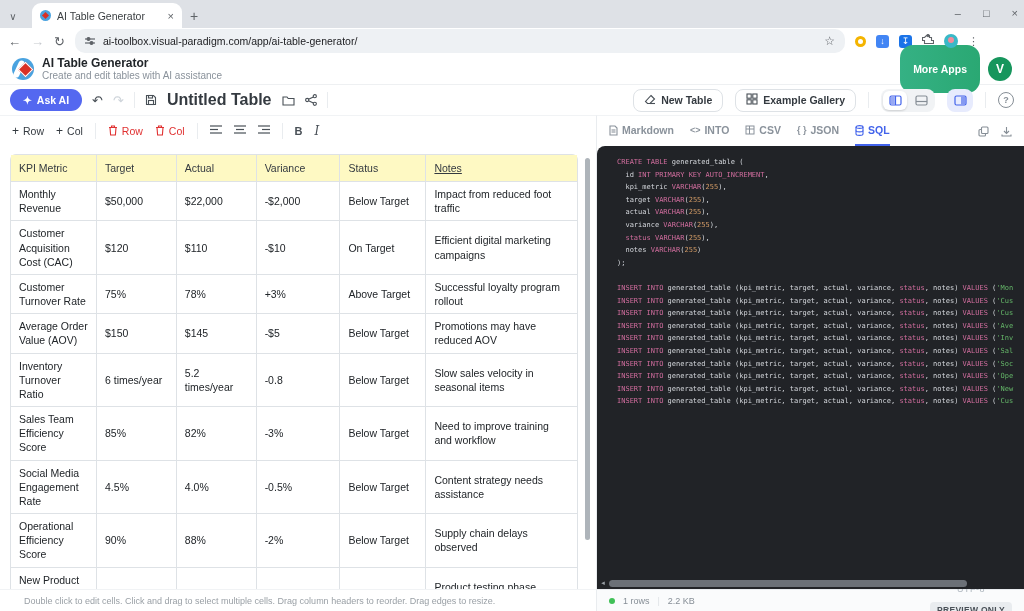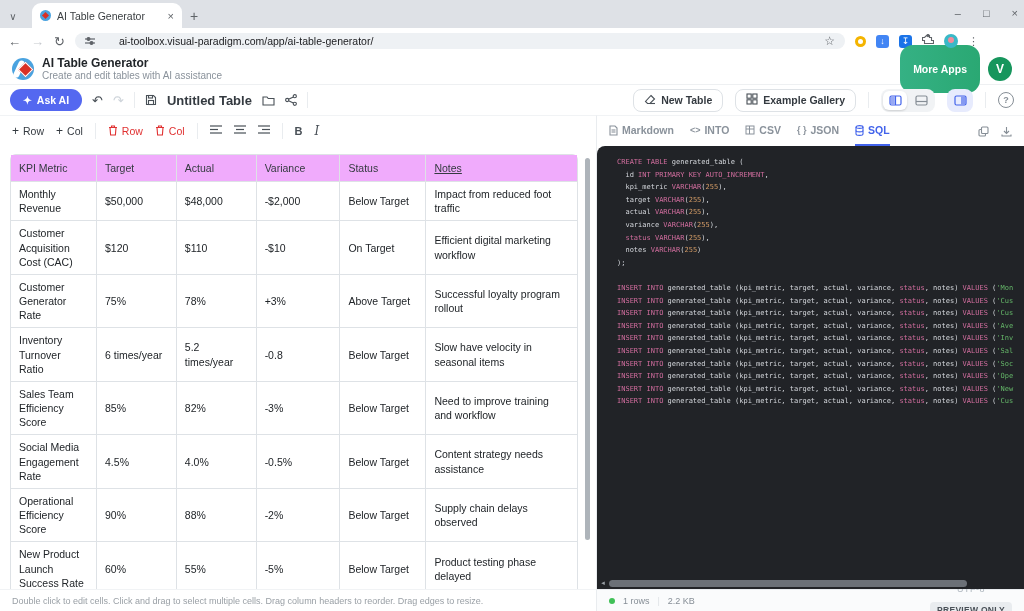--- a/index.html
+++ b/index.html
@@ -14,21 +14,21 @@
   .tab-favicon::after { content:""; position:absolute; left:3px; top:3px; width:5px; height:5px; background:#d93025; transform:rotate(45deg); }
   .tab-title { font-size:10.5px; color:#3c4043; white-space:nowrap; overflow:hidden; flex:1; }
   .tab-close { font-size:11px; color:#5f6368; cursor:pointer; }
   .newtab-btn { width:24px; height:24px; display:flex; align-items:center; justify-content:center; font-size:14px; color:#5f6368; cursor:pointer; }
   .win-controls { position:absolute; right:6px; top:0; height:26px; display:flex; gap:22px; align-items:center; color:#5f6368; font-size:11px; }
   .win-controls span { cursor:pointer; }
 
   .navbar { height:26px; background:#fff; display:flex; align-items:center; padding:0 8px; gap:10px; }
   .nav-ic { font-size:13px; color:#5f6368; cursor:pointer; }
   .nav-ic.disabled { color:#c6c9ce; }
-  .omnibox { flex:1; max-width:770px; height:16px; background:#eef1f4; border-radius:10px; display:flex; align-items:center; padding:8px 10px; gap:24px; }
+  .omnibox { flex:1; max-width:770px; height:24px; background:#eef1f4; border-radius:10px; display:flex; align-items:center; padding:8px 10px; gap:8px; }
   .omnibox .url { font-size:10.5px; color:#202124; flex:1; white-space:nowrap; overflow:hidden; }
   .tune-ic svg { display:block; }
   .star { font-size:12px; color:#5f6368; cursor:pointer; }
   .ext-row { display:flex; align-items:center; gap:10px; }
   .ring-ic { width:11px; height:11px; border:3px solid #f4b400; border-radius:50%; background:#fff; }
   .bluesq { width:13px; height:13px; border-radius:3px; background:#4285f4; color:#fff; font-size:9px; display:flex; align-items:center; justify-content:center; }
   .bluesq2 { background:#1a73e8; }
   .profile-ic { width:14px; height:14px; border-radius:50%; background:#39b8c7; position:relative; }
   .profile-ic::after { content:""; position:absolute; left:4px; top:3px; width:6px; height:6px; border-radius:50%; background:#f28b9b; }
   .dots { font-size:11px; color:#5f6368; letter-spacing:0; }
@@ -43,21 +43,21 @@
   .header-right { margin-left:auto; display:flex; align-items:center; gap:8px; }
   .more-apps { background:linear-gradient(90deg,#35b184,#2aa873); color:#fff; font-size:10.5px; font-weight:bold; border:none; border-radius:13px; padding:18px 13px; cursor:pointer; }
   .avatar { width:24px; height:24px; border-radius:50%; background:#17965d; color:#fff; font-size:12px; font-weight:bold; display:flex; align-items:center; justify-content:center; cursor:pointer; }
 
   
   .toolbar1 { height:30px; display:flex; align-items:center; padding:0 10px; gap:10px; background:#fff; }
   .ask-ai { background:#5468f0; color:#fff; border:none; border-radius:15px; height:22px; padding:0 13px; font-size:10.5px; font-weight:bold; display:flex; align-items:center; gap:5px; cursor:pointer; }
   .tb-ic { font-size:13px; color:#495057; cursor:pointer; background:none; border:none; display:flex; align-items:center; }
   .tb-ic.disabled { color:#ced4da; }
   .vdiv { width:1px; height:16px; background:#e9ecef; }
-  .doc-name { font-size:13px; font-weight:bold; color:#343a40; }
+  .doc-name { font-size:16px; font-weight:bold; color:#343a40; }
   .toolbar1 .right { margin-left:auto; display:flex; align-items:center; gap:12px; }
   .ghost-btn { background:#fff; border:1px solid #dee2e6; border-radius:8px; height:23px; padding:0 10px; font-size:10.5px; font-weight:bold; color:#343a40; display:flex; align-items:center; gap:5px; cursor:pointer; }
   .seg { background:#f1f3f5; border-radius:8px; padding:2px; display:flex; gap:2px; }
   .seg-btn { width:24px; height:19px; border:none; border-radius:6px; background:transparent; display:flex; align-items:center; justify-content:center; cursor:pointer; }
   .seg-btn.on { background:#fff; box-shadow:0 1px 2px rgba(0,0,0,.15); }
   .panel-btn { width:26px; height:23px; border:none; border-radius:8px; background:#e7ebfd; display:flex; align-items:center; justify-content:center; cursor:pointer; }
   .help-btn { width:16px; height:16px; border:1.4px solid #868e96; border-radius:50%; background:#fff; color:#868e96; font-size:9px; font-weight:bold; display:flex; align-items:center; justify-content:center; cursor:pointer; }
 
   
   .workspace { display:flex; height:496px; }
@@ -67,28 +67,28 @@
   .toolbar2 { height:30px; display:flex; align-items:center; padding:0 12px; gap:12px; font-size:10.5px; color:#343a40; }
   .t2-btn { background:none; border:none; font-size:10.5px; color:#343a40; display:flex; align-items:center; gap:4px; cursor:pointer; font-family:inherit; }
   .t2-btn .plus { font-size:12px; }
   .t2-btn.danger { color:#e03131; }
   .fmt { color:#495057; cursor:pointer; }
   .bold-b { font-weight:bold; font-size:11px; }
   .ital-i { font-family:"DejaVu Serif", serif; font-style:italic; font-size:12px; }
 
   .table-wrap { flex:1; padding:8px 18px 6px 10px; overflow:hidden; position:relative; }
   table.kpi { width:100%; border-collapse:separate; border-spacing:0; border:1px solid #dee2e6; border-radius:6px; font-size:10.5px; }
-  .kpi th { background:#f0abfc; text-align:left; font-weight:500; color:#343a40; padding:7px 8px; border-bottom:1px solid #dee2e6; border-right:1px solid #dee2e6; }
+  .kpi th { background:#fef9c3; text-align:left; font-weight:500; color:#343a40; padding:7px 8px; border-bottom:1px solid #dee2e6; border-right:1px solid #dee2e6; }
   .kpi th:last-child { border-right:none;text-decoration:underline; }
   .kpi td { padding:5px 8px; border-bottom:1px solid #dee2e6; border-right:1px solid #dee2e6; color:#212529; line-height:1.35; vertical-align:middle; background:#fff; }
   .kpi td:last-child { border-right:none; }
   .kpi tr:last-child td { border-bottom:none; }
   .v-scroll { position:absolute; right:6px; top:12px; width:5px; height:382px; border-radius:3px; background:#aeb4ba; }
 
-  .hint-bar { height:22px; border-top:1px solid #f1f3f5; display:flex; align-items:center; padding:0 12px; font-size:9px; color:#9aa0a6; }
+  .hint-bar { height:22px; border-top:1px solid #f1f3f5; display:flex; align-items:center; padding:0 24px; font-size:9px; color:#9aa0a6; }
 
   
   .export-tabs { height:30px; display:flex; align-items:center; padding:0 12px; gap:16px; background:#fff; }
   .etab { display:flex; align-items:center; gap:4px; font-size:10.5px; font-weight:bold; color:#8a929b; height:30px; cursor:pointer; border-bottom:2px solid transparent; }
   .etab .ic { font-size:9px; display:flex; align-items:center; }
   .etab.active { color:#4263eb; border-bottom-color:#4263eb; }
   .export-tabs .actions { margin-left:auto; display:flex; gap:12px; color:#868e96; }
   .act-ic { cursor:pointer; display:flex; align-items:center; }
 
   .code-area { flex:1; background:#212327; border-radius:8px 0 0 0; position:relative; overflow:hidden; padding:10px 0 0 20px; }
@@ -320,48 +320,56 @@
               <th>Actual</th>
               <th>Variance</th>
               <th>Status</th>
               <th>Notes</th>
             </tr>
           </thead>
         <tbody id="kpi-body">
             <tr>
               <td>Monthly Revenue</td>
               <td>$50,000</td>
-              <td>$48,000</td>
+              <td>$22,000</td>
               <td>-$2,000</td>
               <td>Below Target</td>
               <td>Impact from reduced foot traffic</td>
             </tr>
             <tr>
               <td>Customer Acquisition Cost (CAC)</td>
               <td>$120</td>
               <td>$110</td>
               <td>-$10</td>
               <td>On Target</td>
-              <td>Efficient digital marketing workflow</td>
-            </tr>
-            <tr>
-              <td>Customer Generator Rate</td>
+              <td>Efficient digital marketing campaigns</td>
+            </tr>
+            <tr>
+              <td>Customer Turnover Rate</td>
               <td>75%</td>
               <td>78%</td>
               <td>+3%</td>
               <td>Above Target</td>
               <td>Successful loyalty program rollout</td>
             </tr>
             <tr>
+              <td>Average Order Value (AOV)</td>
+              <td>$150</td>
+              <td>$145</td>
+              <td>-$5</td>
+              <td>Below Target</td>
+              <td>Promotions may have reduced AOV</td>
+            </tr>
+            <tr>
               <td>Inventory Turnover Ratio</td>
               <td>6 times/year</td>
               <td>5.2 times/year</td>
               <td>-0.8</td>
               <td>Below Target</td>
-              <td>Slow have velocity in seasonal items</td>
+              <td>Slow sales velocity in seasonal items</td>
             </tr>
             <tr>
               <td>Sales Team Efficiency Score</td>
               <td>85%</td>
               <td>82%</td>
               <td>-3%</td>
               <td>Below Target</td>
               <td>Need to improve training and workflow</td>
             </tr>
             <tr>

